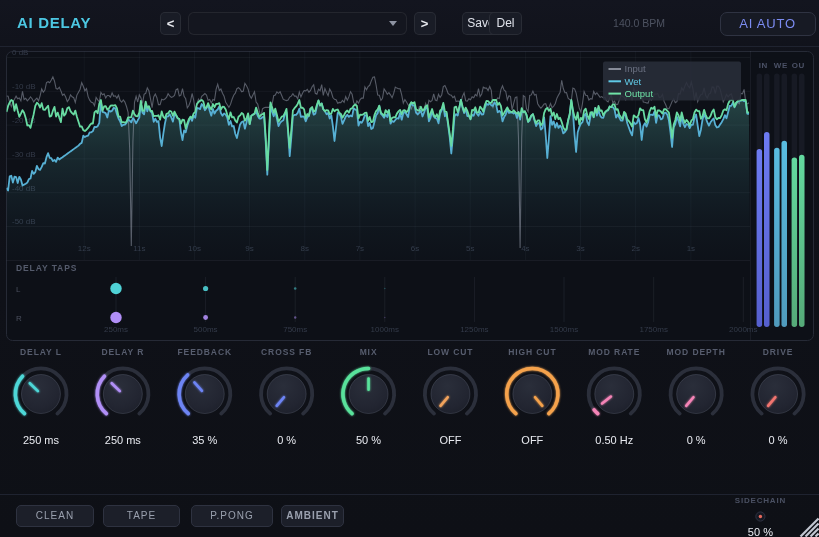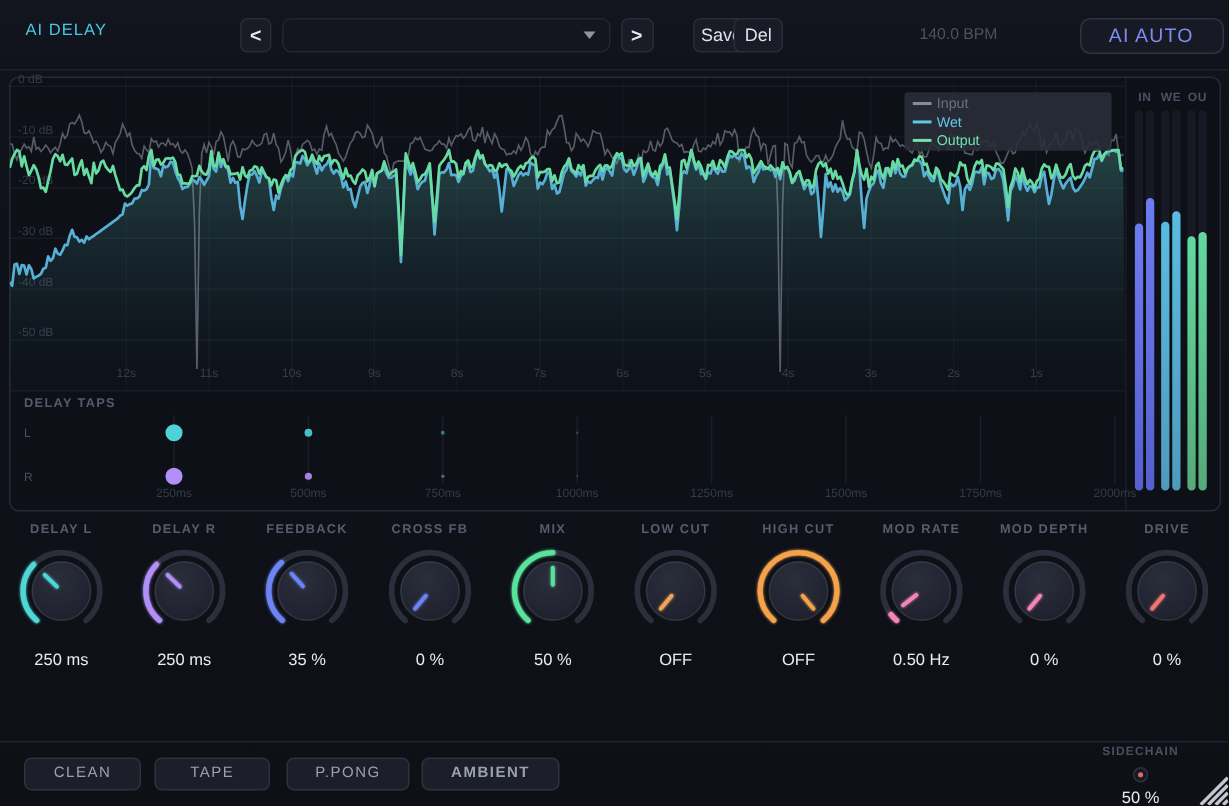--- a/index.html
+++ b/index.html
@@ -9,33 +9,33 @@
 .mlab { font-size:8px; fill:#4b5166; letter-spacing:0.5px; font-weight:bold; font-family:"Liberation Sans",sans-serif; }
 .klabel { font-size:8.5px; fill:#575d6e; font-weight:bold; letter-spacing:0.9px; font-family:"Liberation Sans",sans-serif; }
 .kvalue { font-size:11px; fill:#e9ebf1; font-family:"Liberation Sans",sans-serif; }
 .btn { position:absolute; background:#191c26; border:1px solid rgba(255,255,255,0.07); border-radius:5px; color:#dfe2ea; font-size:12px; text-align:center; line-height:21px; height:23px; top:11.5px; }
 .sep { position:absolute; left:0; width:819px; height:1px; background:#1f2330; }
 </style></head>
 <body>
 <div id="stage">
 <div class="sep" style="top:46px"></div>
 <div class="sep" style="top:494px"></div>
-<div style="position:absolute;left:17px;top:14px;font-size:11px;font-weight:normal;letter-spacing:0.7px;color:#4cc7e2">AI DELAY</div>
+<div style="position:absolute;left:17px;top:14px;font-size:15px;font-weight:bold;letter-spacing:0.7px;color:#4cc7e2">AI DELAY</div>
 <div class="btn" style="left:160px;width:21px;font-weight:bold;font-size:13px;color:#e8eaef">&lt;</div>
 <div class="btn" style="left:188px;width:219px;background:#14161f;border-radius:6px"></div>
 <div style="position:absolute;left:389px;top:21px;width:0;height:0;border-left:4px solid transparent;border-right:4px solid transparent;border-top:5px solid #8e93a2"></div>
 <div class="btn" style="left:413.5px;width:22px;font-weight:bold;font-size:13px;color:#e8eaef">&gt;</div>
 <div class="btn" style="left:444px;width:38px;margin-left:18px;">Save</div>
 <div class="btn" style="left:489px;width:33px;text-align:center;">Del</div>
 <div style="position:absolute;left:565px;top:17px;width:100px;text-align:right;font-size:10.5px;color:#4d5260">140.0 BPM</div>
 <div class="btn" style="left:719.5px;width:96px;height:23.5px;top:12px;border-radius:7px;background:#171a24;border-color:#2f3342;color:#7c8cf2;font-size:13px;letter-spacing:0.8px;line-height:22px">AI AUTO</div>
 <div class="btn" style="left:16px;width:78px;top:505px;height:22px;border-radius:5px;background:#1c1f29;border-color:#2e3240;color:#9aa0ae;font-size:10px;font-weight:normal;letter-spacing:1px;line-height:20px">CLEAN</div>
 <div class="btn" style="left:103px;width:77px;top:505px;height:22px;border-radius:5px;background:#1c1f29;border-color:#2e3240;color:#9aa0ae;font-size:10px;font-weight:normal;letter-spacing:1px;line-height:20px">TAPE</div>
 <div class="btn" style="left:191px;width:82px;top:505px;height:22px;border-radius:5px;background:#1c1f29;border-color:#2e3240;color:#9aa0ae;font-size:10px;font-weight:normal;letter-spacing:1px;line-height:20px">P.PONG</div>
-<div class="btn" style="left:281px;width:92px;top:505px;height:22px;border-radius:5px;background:#1c1f29;border-color:#2e3240;color:#9aa0ae;font-size:10px;font-weight:bold;letter-spacing:1px;line-height:20px">AMBIENT</div>
+<div class="btn" style="left:281px;width:63px;top:505px;height:22px;border-radius:5px;background:#1c1f29;border-color:#2e3240;color:#9aa0ae;font-size:10px;font-weight:bold;letter-spacing:1px;line-height:20px">AMBIENT</div>
 <svg width="819" height="537" viewBox="0 0 819 537" xmlns="http://www.w3.org/2000/svg" style="position:absolute;left:0;top:0">
 <defs>
 <radialGradient id="faceGrad" cx="0.42" cy="0.3" r="0.85">
 <stop offset="0" stop-color="#2a2e3a"></stop>
           <stop offset="0.65" stop-color="#222531"></stop>
           <stop offset="1" stop-color="#1b1e28"></stop>
 </radialGradient>
 <linearGradient id="fillGrad" x1="0" y1="0" x2="0" y2="1">
 <stop offset="0" stop-color="rgba(105,215,195,0.26)"></stop>
 <stop offset="0.35" stop-color="rgba(88,185,185,0.145)"></stop>

